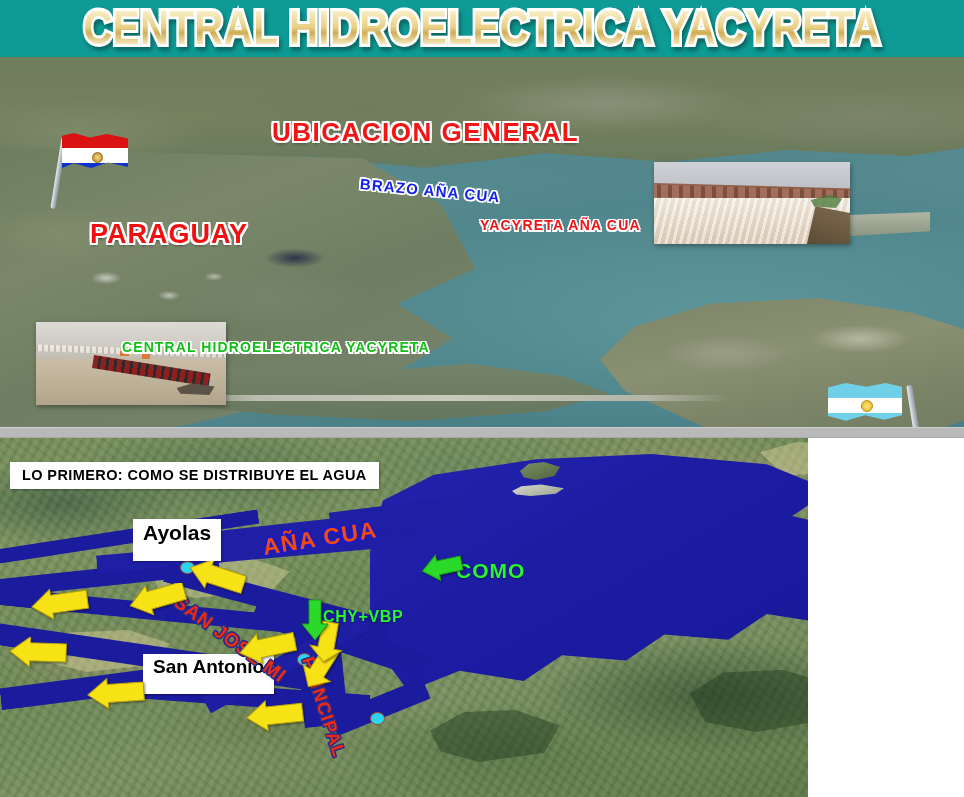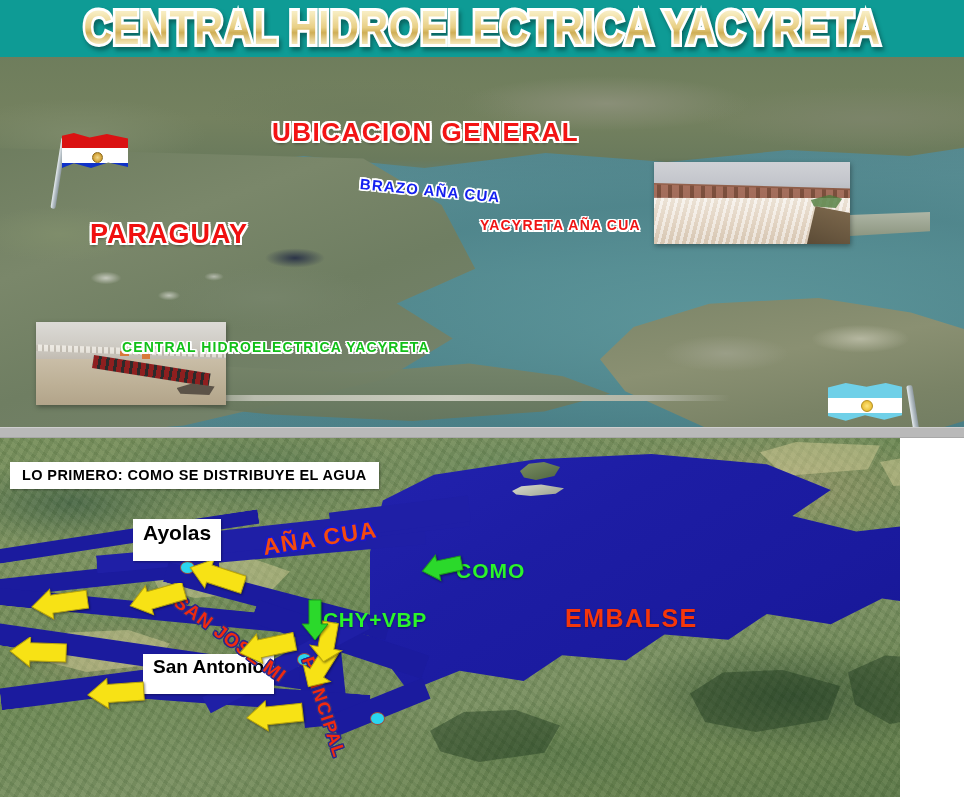--- a/index.html
+++ b/index.html
@@ -259,21 +259,21 @@
   .pp-dark{ position:absolute; right:6%; bottom:12%; width:20%; height:14%; background:#5c5348; clip-path:polygon(0 40%,40% 0,100% 26%,86% 100%,10% 88%); }
 
   
   .divider{
     position:absolute; left:0; top:427px; width:964px; height:11px;
     background:#b9b9b9; border-top:1px solid #cfcfcf; border-bottom:1px solid #a8a8a8;
   }
 
   
   .bot-map{
-    position:absolute; left:0; top:438px; width:900px; height:359px;
+    position:absolute; left:0; top:438px; width:808px; height:359px;
     overflow:hidden; background:#d946ef;
   }
   .bm-land{
     position:absolute; inset:0;
     background:
       radial-gradient(ellipse 180px 60px at 8% 18%, #4e6b4a 0%, rgba(78,107,74,0) 70%),
       radial-gradient(ellipse 220px 70px at 28% 10%, #5f7d52 0%, rgba(95,125,82,0) 72%),
       radial-gradient(ellipse 200px 60px at 56% 8%, #6d8a5b 0%, rgba(109,138,91,0) 72%),
       radial-gradient(ellipse 260px 80px at 86% 14%, #9a9a6c 0%, rgba(154,154,108,0) 72%),
       radial-gradient(ellipse 170px 60px at 14% 62%, #8a9064 0%, rgba(138,144,100,0) 70%),
@@ -360,21 +360,21 @@
   .bl-embalse{
     left:565px; top:604px; font-size:25px; letter-spacing:1.5px;
     color:#f6360a;
     text-shadow:0 1px 2px rgba(0,0,0,0.35);
   }
   .bl-vbac{
     left:456px; top:559px; font-size:21px; letter-spacing:1px;
     color:#2bf52b; text-shadow:0 1px 2px rgba(0,0,0,0.4);
   }
   .bl-chyvbp{
-    left:323px; top:608px; font-size:21px; letter-spacing:0.6px;
+    left:323px; top:608px; font-size:16px; letter-spacing:0.6px;
     color:#2bf52b; text-shadow:0 1px 2px rgba(0,0,0,0.4);
   }
 
   
   .arrow{ position:absolute; }
   .arrow svg{ display:block; filter:drop-shadow(1px 1px 1px rgba(0,0,0,0.45)); }
 </style>
 </head>
 <body>
 
@@ -476,21 +476,20 @@
   <div class="city-dot" style="left:180px;top:561px;"></div>
   <div class="city-dot" style="left:297px;top:653px;"></div>
   <div class="city-dot" style="left:370px;top:712px;"></div>
 
   <div class="box-lbl box-ayolas">Ayolas</div>
   <div class="box-lbl box-sanantonio">San Antonio</div>
 
   <div class="bl bl-anacua">AÑA CUA</div>
   <div class="bl bl-sanjose">SAN JOSE MI</div>
   <div class="bl bl-principal">PRINCIPAL</div>
-  <div class="bl bl-embalse">EMBALSE</div>
   <div class="bl bl-vbac">COMO</div>
   <div class="bl bl-chyvbp">CHY+VBP</div>
 
   <div class="arrow" style="left:186px;top:561px;">
     <svg width="60" height="36" viewBox="0 0 60 36">
         <g transform="rotate(18 30 18)">
           <polygon points="58,6 22,6 22,0 2,15 22,30 22,24 58,24" fill="#f7e215" stroke="#b8a50d" stroke-width="1"></polygon>
         </g>
       </svg>
   </div>

